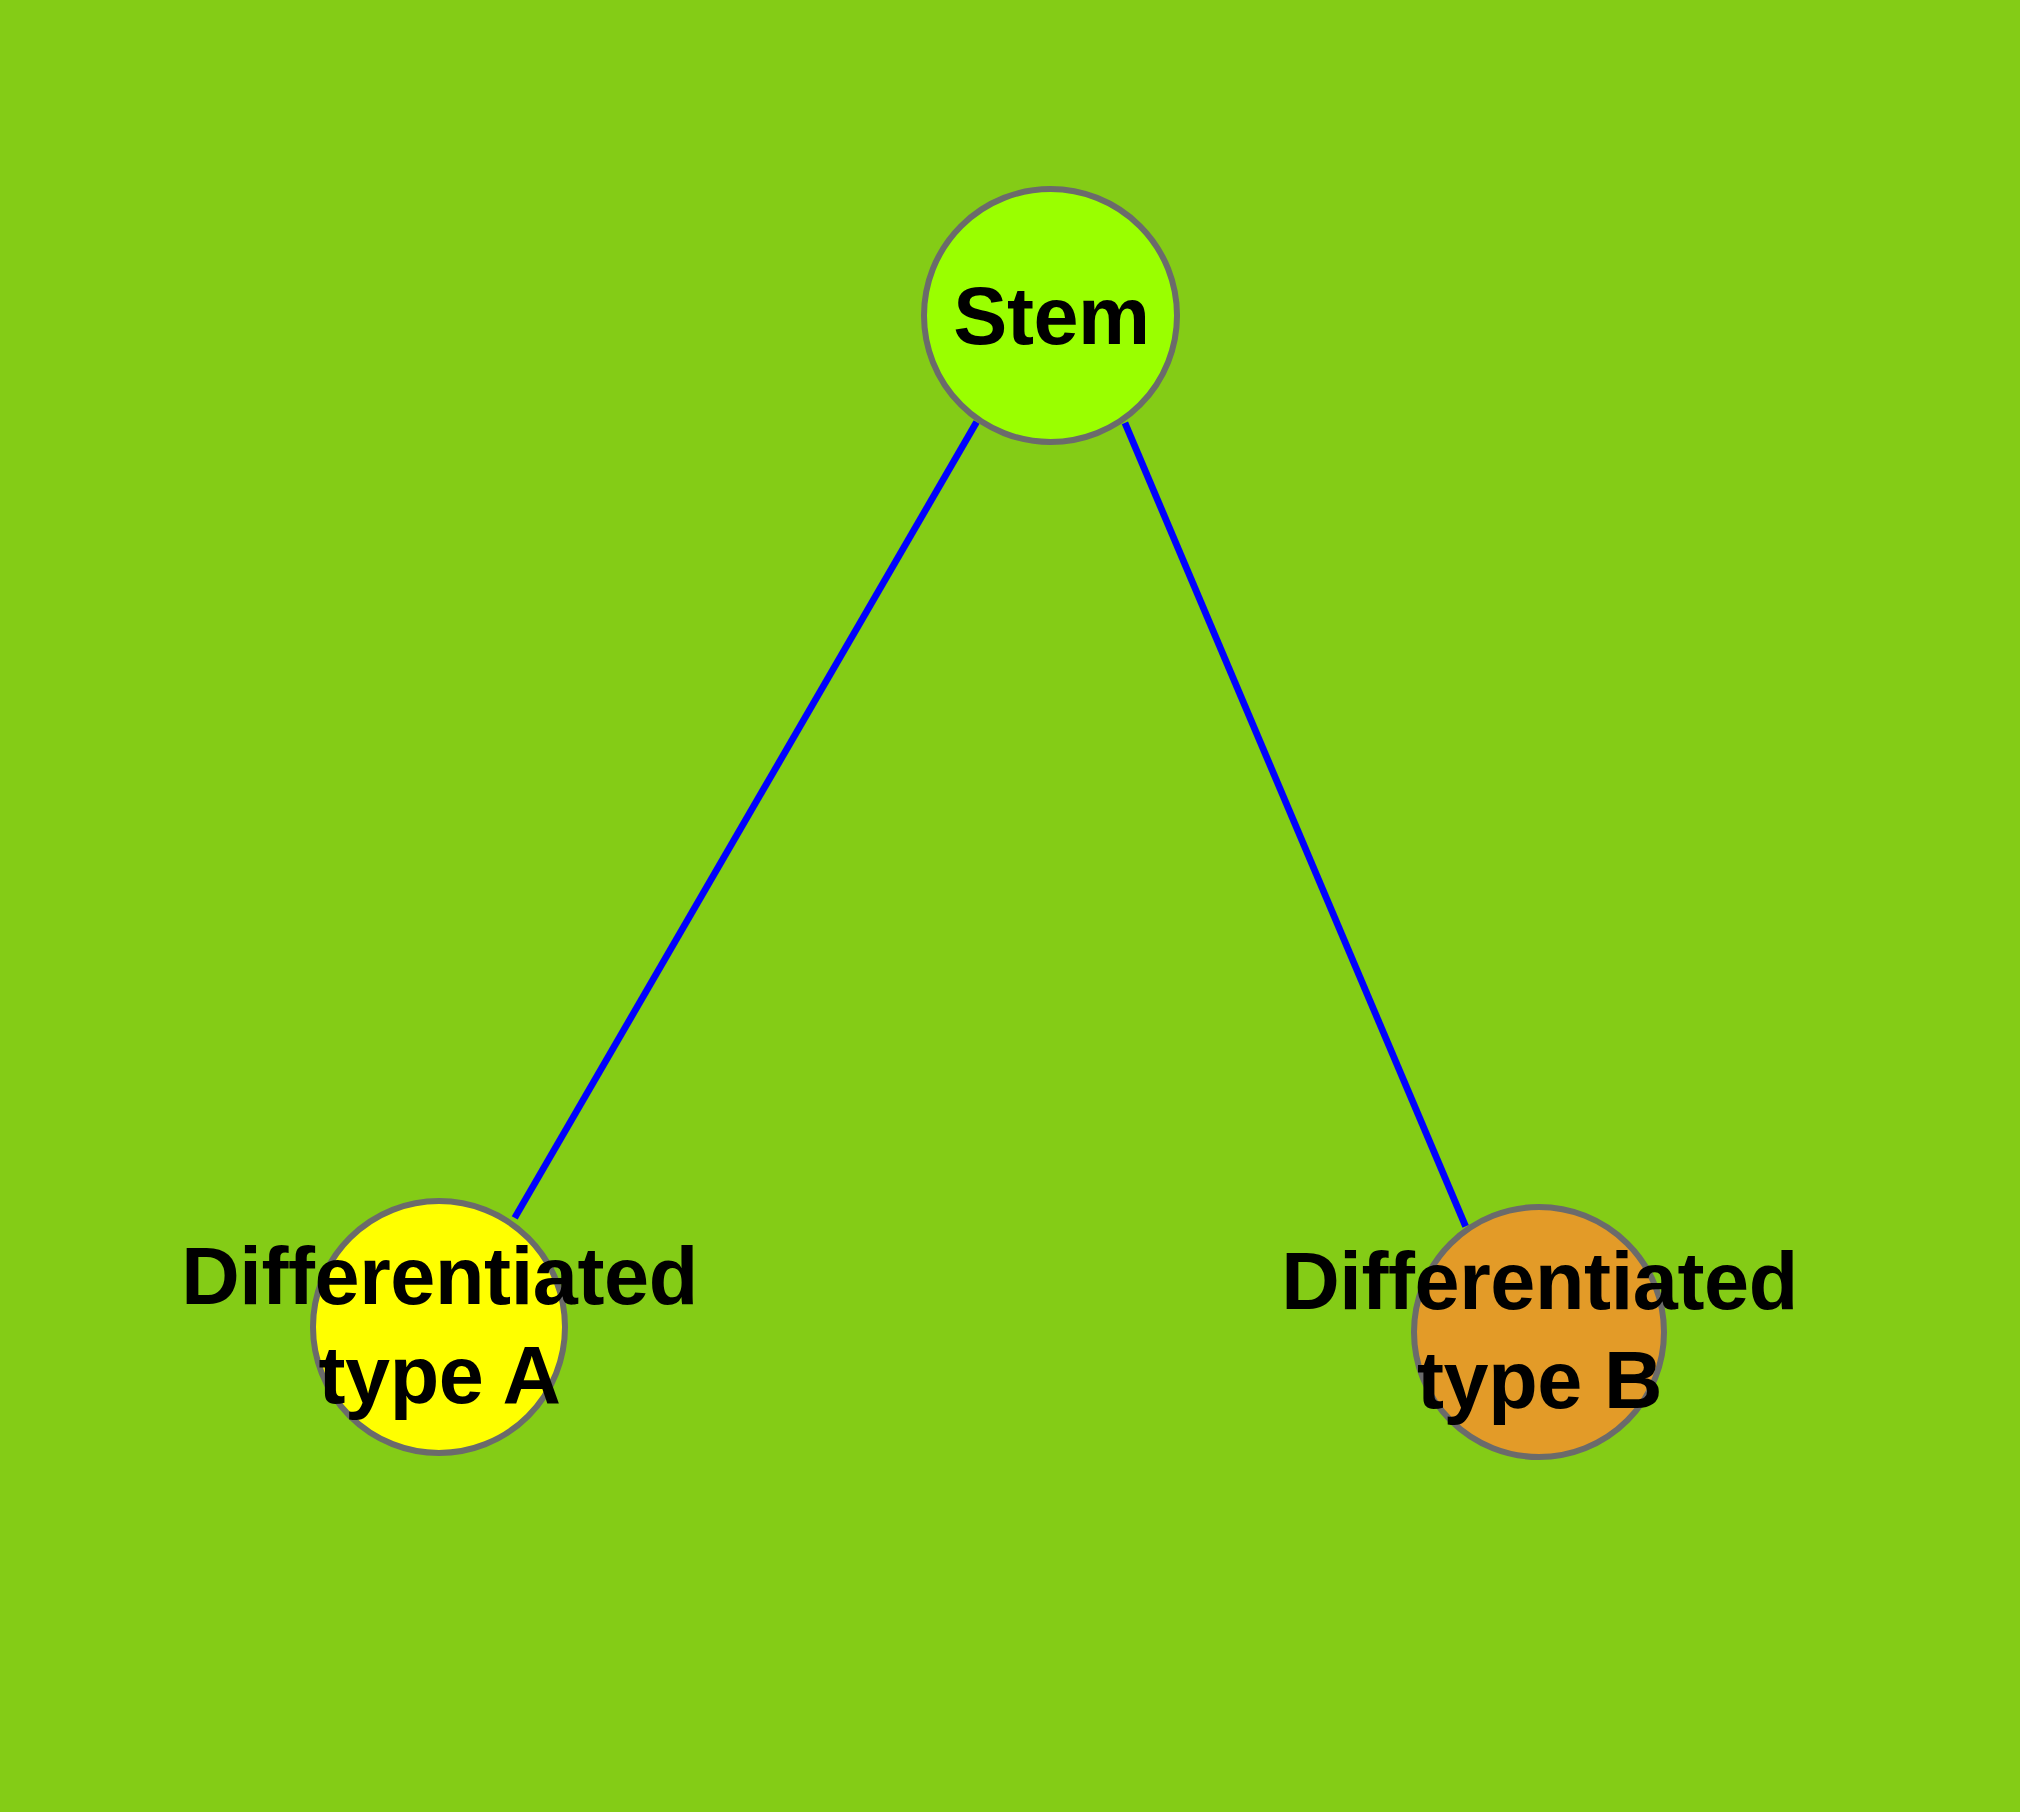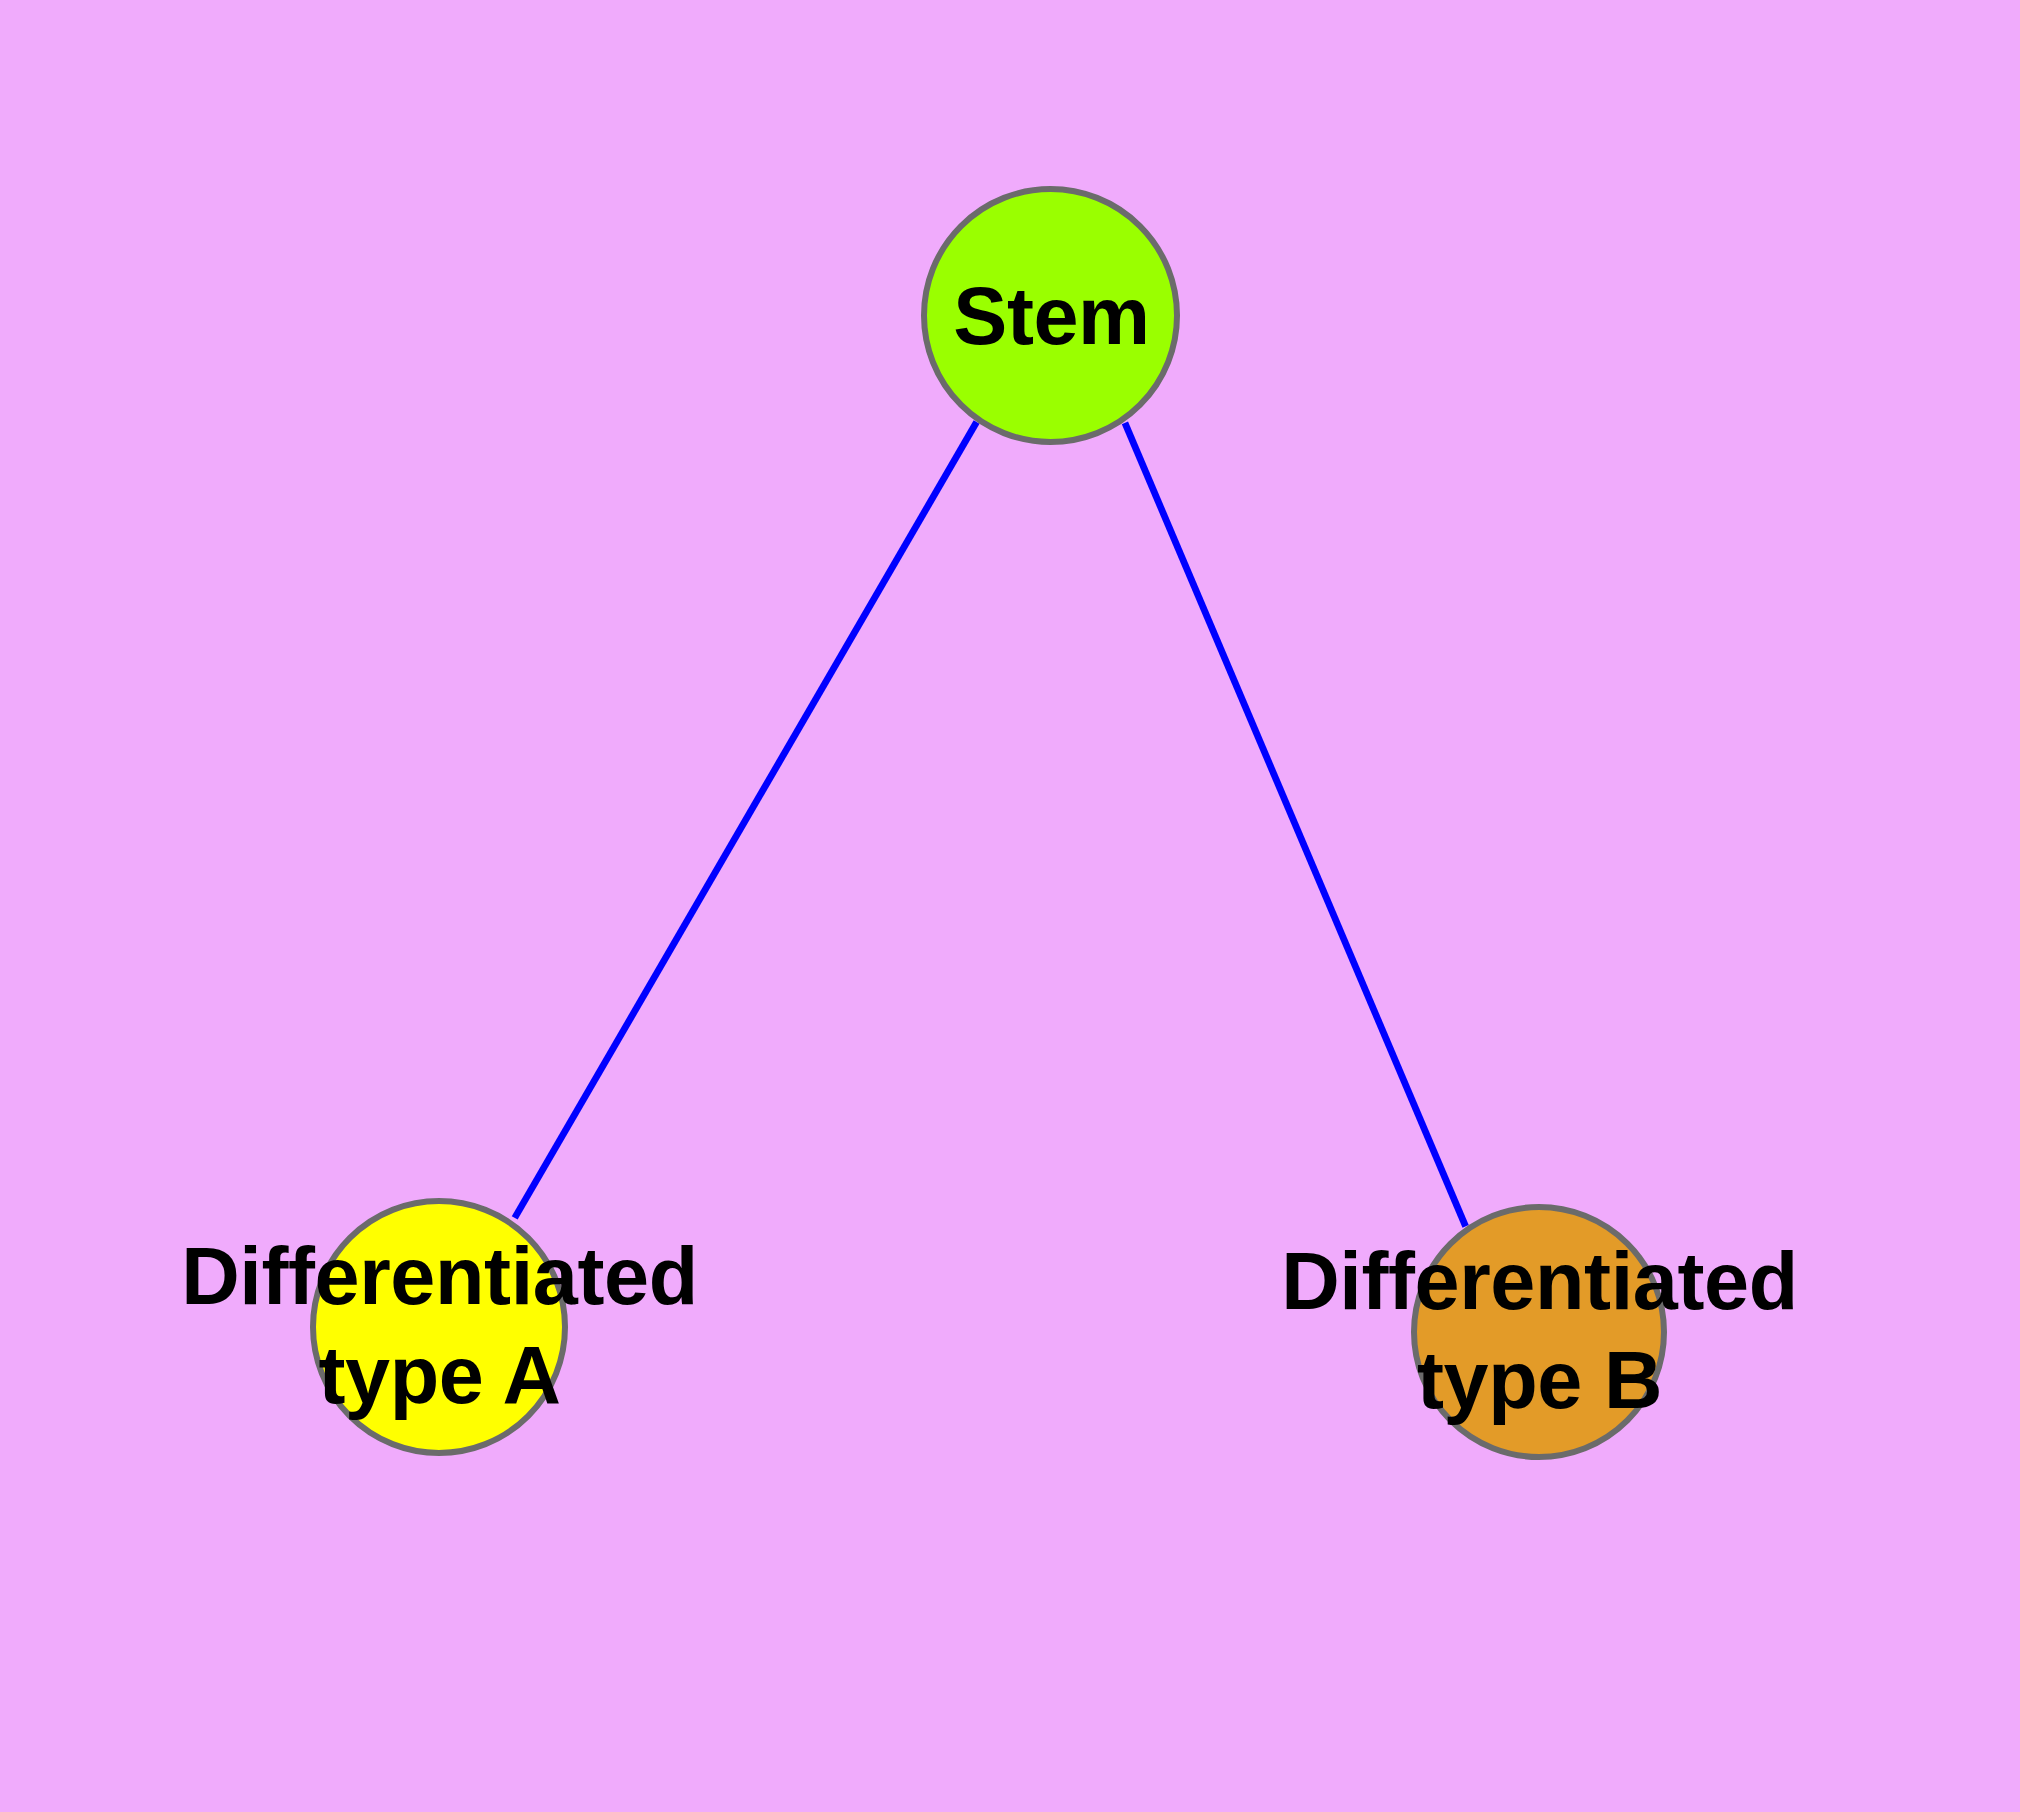--- a/index.html
+++ b/index.html
@@ -40,21 +40,21 @@
     text-align: center;
     white-space: pre;
     line-height: 1.22;
     letter-spacing: -0.4px;
     pointer-events: none;
   }
 </style>
 </head>
 <body style="width: 2021px; height: 1812px;">
 
-<div id="graph-canvas" style="width: 2021px; height: 1812px; background: #f0abfc;">
+<div id="graph-canvas" style="width: 2021px; height: 1812px; background: #84cc16;">
 
   <svg id="edge-layer" viewBox="0 0 2384 2138" width="2021" height="1812" xmlns="http://www.w3.org/2000/svg">
     <line x1="1152" y1="498" x2="607" y2="1437" stroke="#0000ff" stroke-width="8" stroke-linecap="butt"></line>
     <line x1="1327" y1="499" x2="1729" y2="1447" stroke="#0000ff" stroke-width="8" stroke-linecap="butt"></line>
   </svg>
 
   <div class="node" style="left: 921px; top: 186px; width: 259px; height: 259px; background: rgb(154, 255, 0); border-color: rgb(107, 107, 107); border-width: 6px;"></div>
   <div class="node" style="left: 310px; top: 1198px; width: 258px; height: 258px; background: rgb(255, 255, 0); border-color: rgb(107, 107, 107); border-width: 6px;"></div>
   <div class="node" style="left: 1411px; top: 1204px; width: 256px; height: 256px; background: rgb(227, 155, 40); border-color: rgb(107, 107, 107); border-width: 6px;"></div>
 

